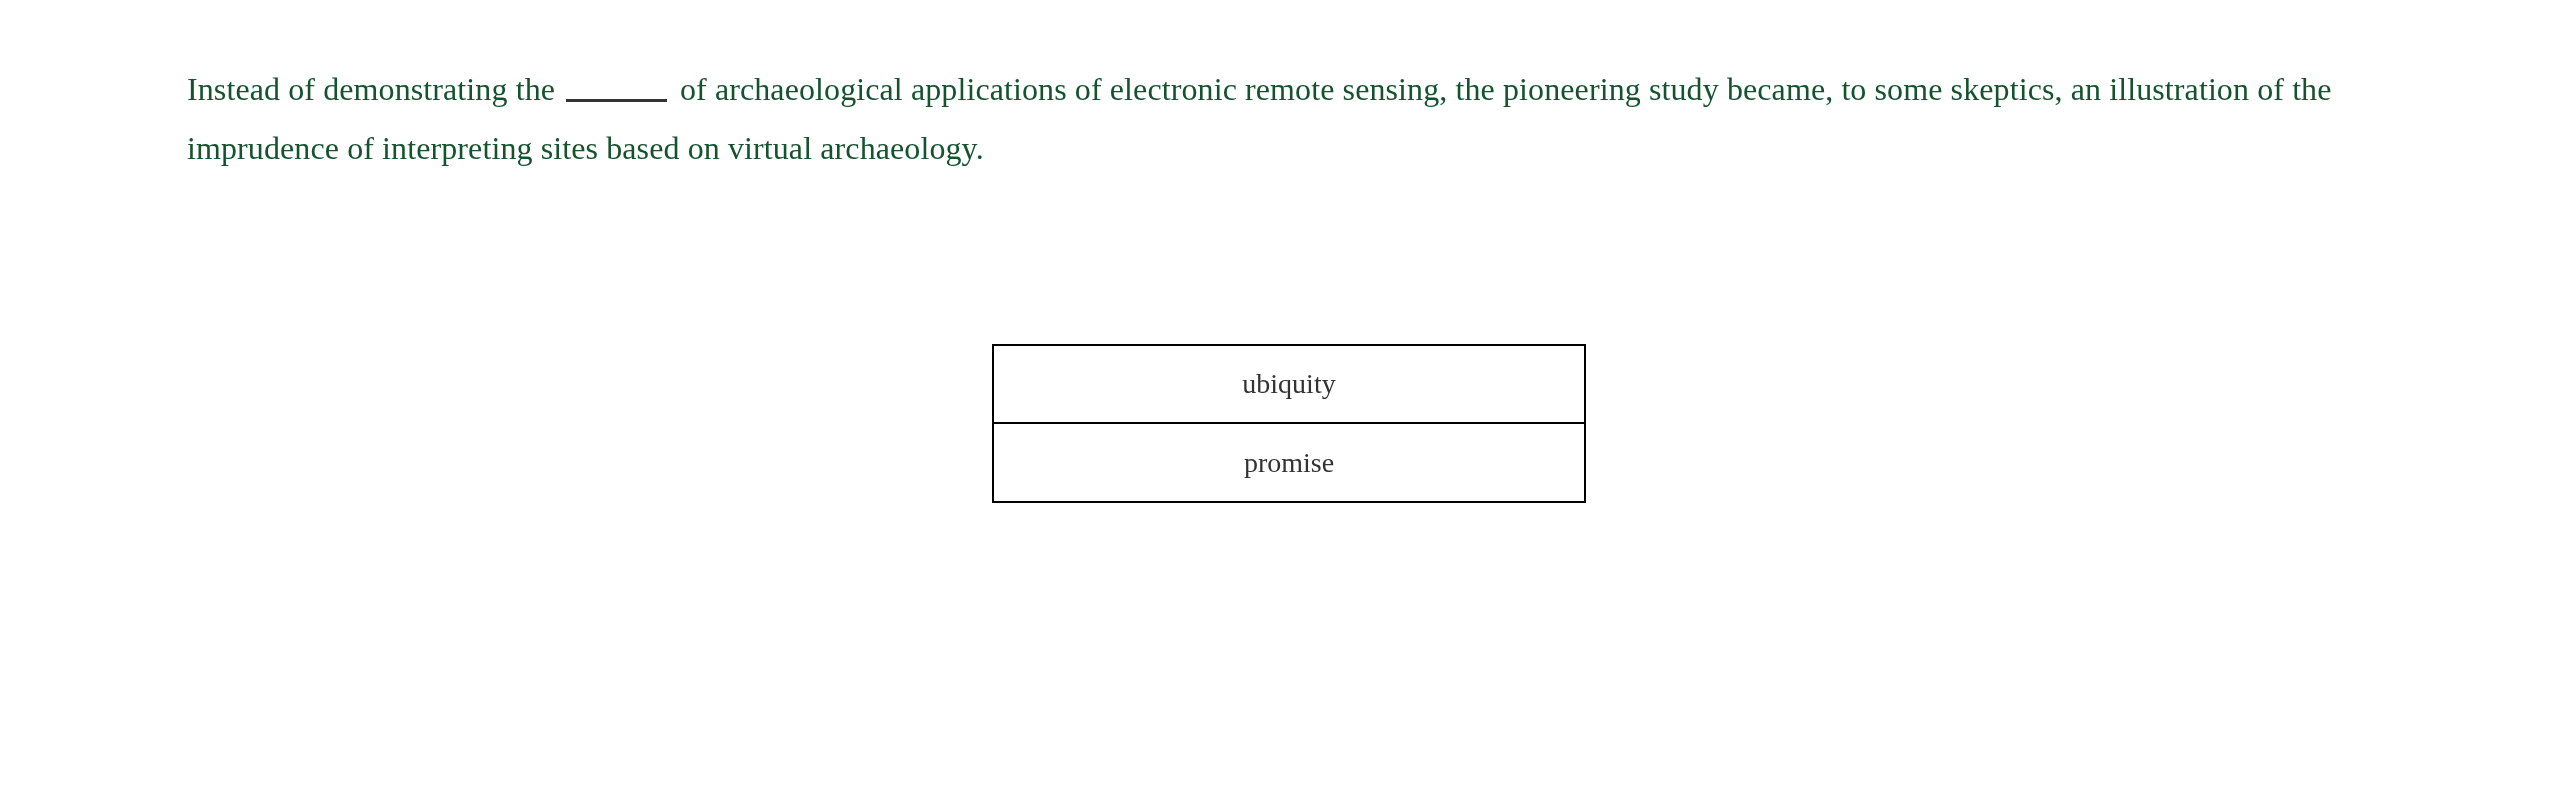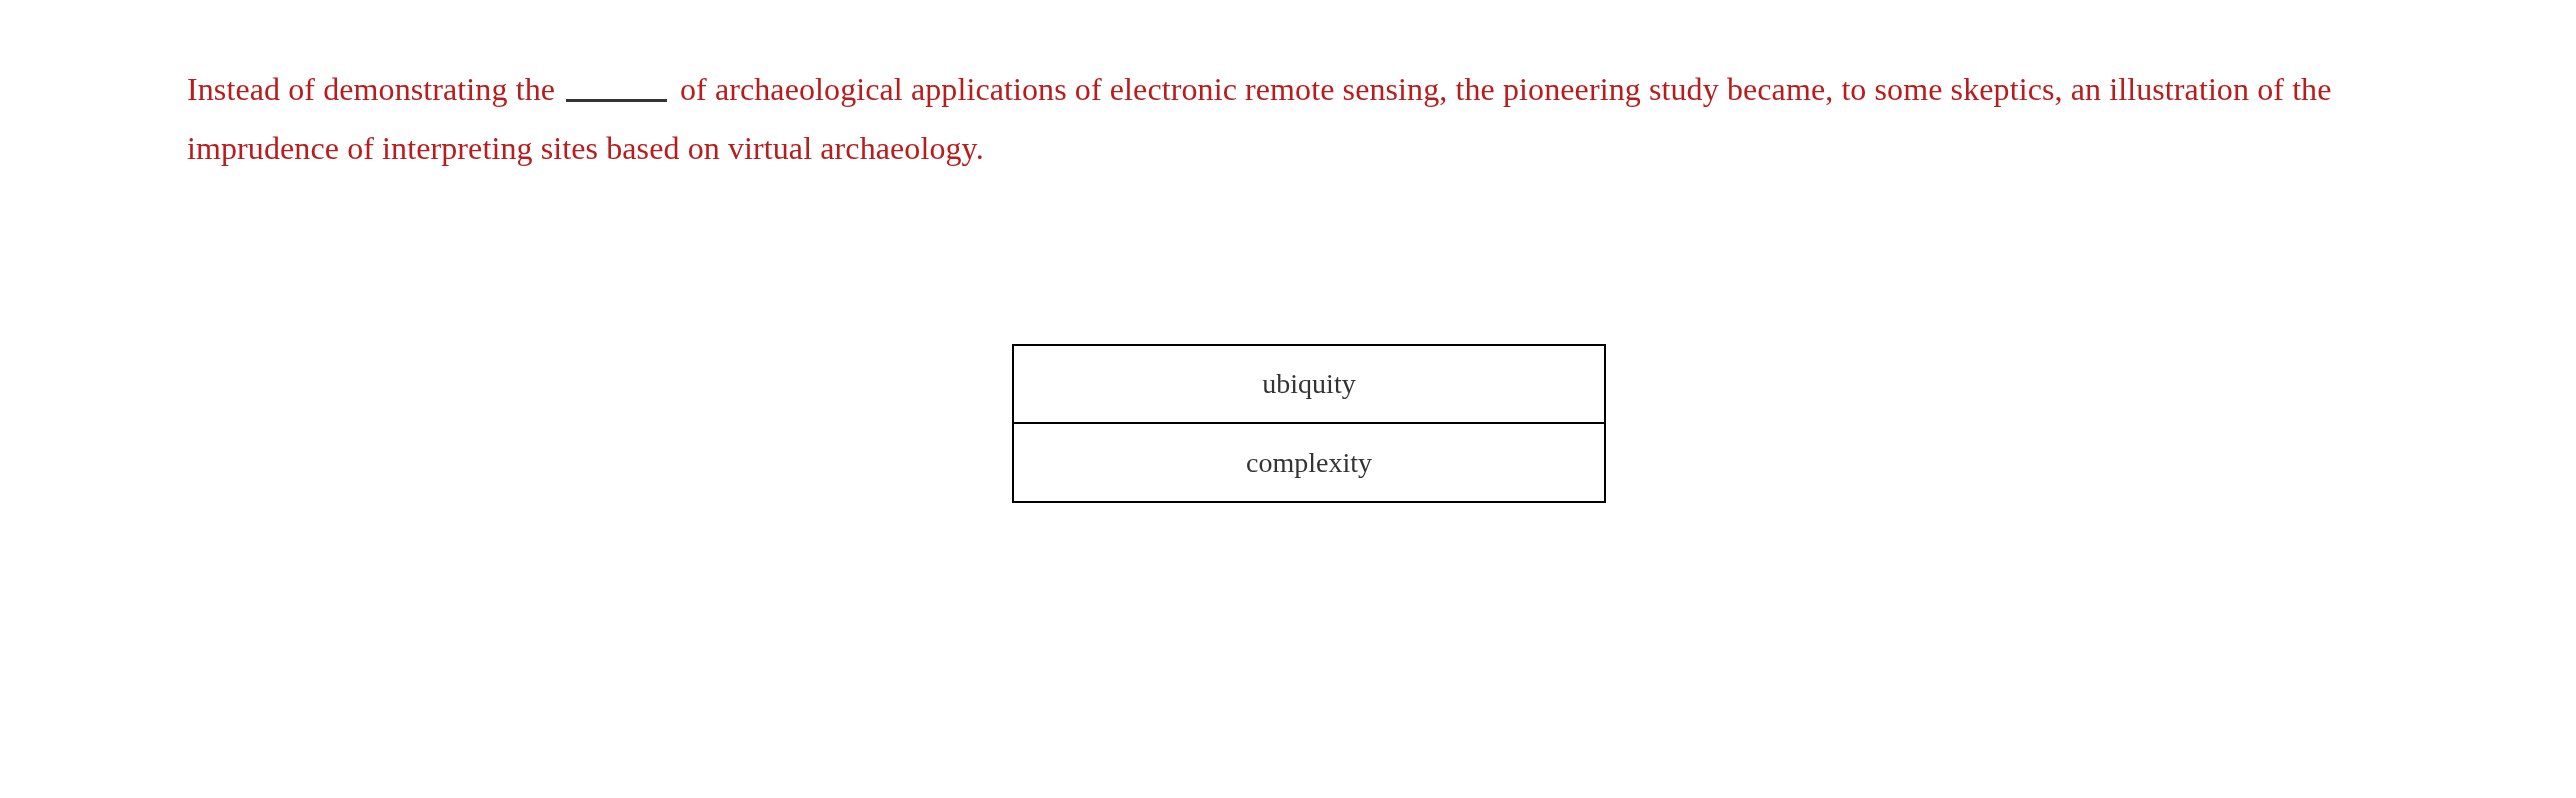--- a/index.html
+++ b/index.html
@@ -18,21 +18,21 @@
   }
 
   
   #question-stem {
     position: absolute;
     left: 187px;
     top: 27.5px;
     width: 2218px;
     font-size: 32px;
     line-height: 59px;
-    color: #b91c1c;
+    color: #14532d;
     letter-spacing: 0.1px;
     white-space: normal;
   }
   #question-stem .blank {
     display: inline-block;
     width: 101px;
     border-bottom: 3.1px solid #333333;
     vertical-align: -0.08em;
     margin: 0 4.6px 0 3.1px;
     height: 0.92em;
@@ -41,21 +41,20 @@
 
   
   #answer-choices {
     position: absolute;
     left: 992px;
     top: 344px;
     width: 594px;
     box-sizing: border-box;
     border: 2.3px solid #000000;
     background: #4d7c0f;
-    margin-left: 20px;
   }
   .choice-row {
     box-sizing: border-box;
     height: 78px;
     display: flex;
     align-items: center;
     justify-content: center;
     border-bottom: 2.3px solid #000000;
     background: #ffffff;
     cursor: pointer;
@@ -74,16 +73,16 @@
 </head>
 <body>
 
 <p id="question-stem"><span class="stem-seg">Instead of demonstrating the </span><span class="blank"></span><span class="stem-seg"> of archaeological applications of electronic remote sensing, the pioneering study became, to some skeptics, an illustration of the imprudence of interpreting sites based on virtual archaeology.</span></p>
 
 <div id="answer-choices">
   <div class="choice-row">
     <span class="choice-label">ubiquity</span>
   </div>
   <div class="choice-row">
-    <span class="choice-label">complexity</span>
+    <span class="choice-label">promise</span>
   </div>
 </div>
 
 
 </body></html>

